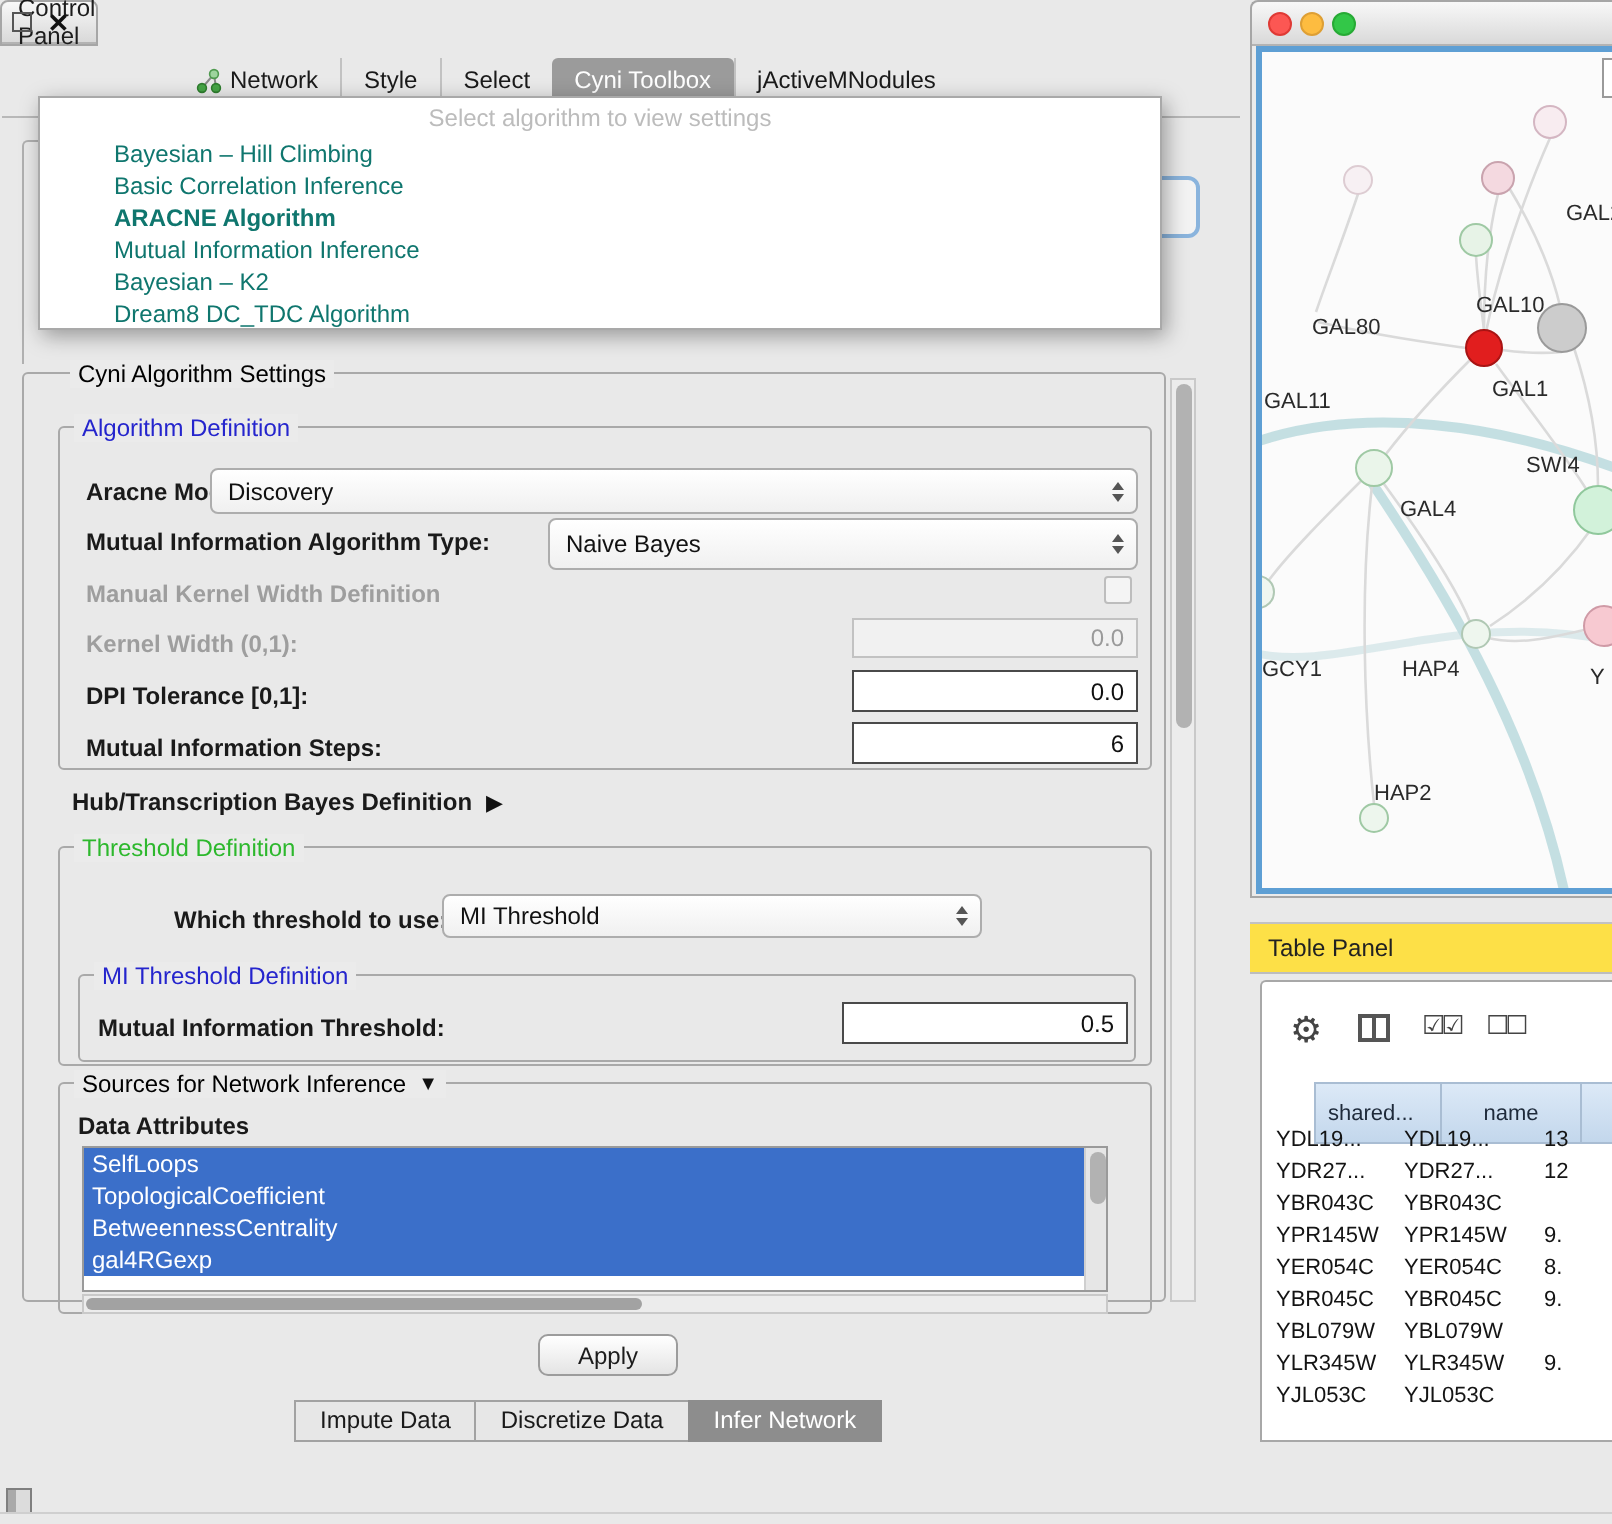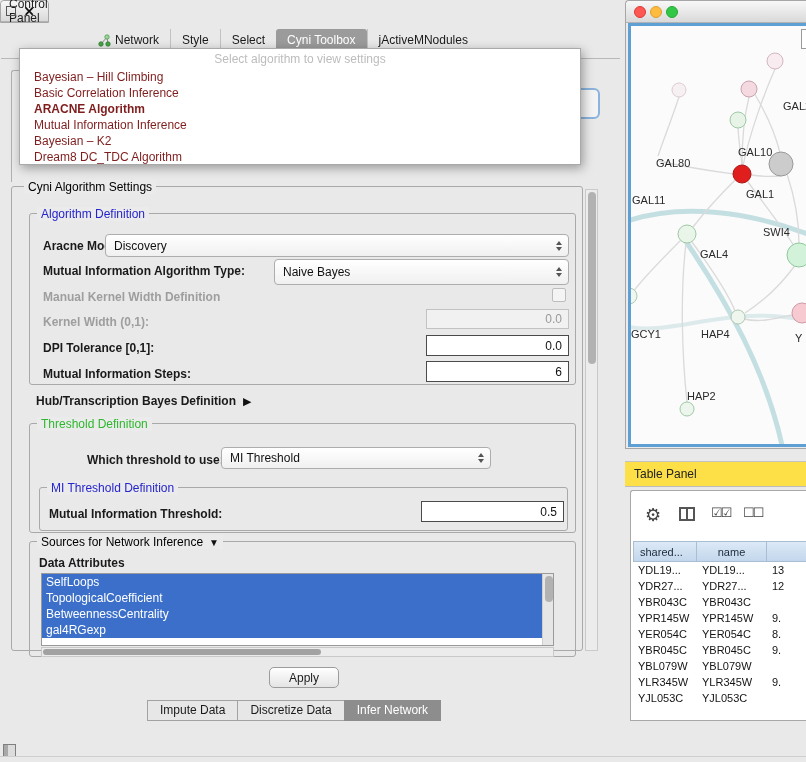--- a/index.html
+++ b/index.html
@@ -33,21 +33,21 @@
   .tri-down { width:0; height:0; border-left:3.5px solid transparent; border-right:3.5px solid transparent; border-top:4px solid #555; }
 
   .field { position:absolute; border:1px solid #4a4a4a; background:#fff; font-size:12px; text-align:right; padding:0 6px; color:#111; font-family:"Liberation Sans",sans-serif; }
   .field.disabled { border:1px solid #c2c2c2; background:#f1f1f1; color:#9a9a9a; }
 
   .checkbox { position:absolute; width:14px; height:14px; border:1px solid #bdbdbd; background:#f4f4f4; border-radius:2px; }
 
   
   .popup { position:absolute; background:#fff; border:1px solid #a9a9a9; box-shadow:2px 3px 10px rgba(0,0,0,.35); z-index:60; }
   .popup .ph { color:#bcbcbc; text-align:center; font-size:12px; height:20px; line-height:20px; }
-  .popup .item { font-size:12px; height:16px; line-height:16px; padding-left:14px; color:#7f1d1d; white-space:nowrap; }
+  .popup .item { font-size:12px; height:16px; line-height:16px; padding-left:14px; color:#0f766e; white-space:nowrap;margin-left:23px; }
   .popup .item.bold { font-weight:bold; }
 
   
   .attr-list { position:absolute; background:#fff; border:1px solid #9a9a9a; }
   .attr-item { height:16px; line-height:16px; font-size:12px; color:#fff; background:#3b6fc9; padding-left:4px; margin-right:11px; white-space:nowrap; }
 
   
   .sb-track { position:absolute; background:#ececec; border:1px solid #c9c9c9; }
   .sb-thumb { position:absolute; background:#b2b2b2; border-radius:5px; }
 
@@ -59,21 +59,21 @@
   .btab.selected { background:#8d8d8d; color:#fff; border-color:#8d8d8d; }
 
   
   .tl { position:absolute; width:12px; height:12px; border-radius:50%; }
   .tl.red    { background:#fc5753; border:1px solid #df3a35; }
   .tl.yellow { background:#fdbc40; border:1px solid #de9f34; }
   .tl.green  { background:#33c748; border:1px solid #27aa35; }
 
   
   .tp-bar { position:absolute; background:#fde047; border-top:1px solid #c2c2c2; border-bottom:1px solid #bdbdbd; display:flex; align-items:center; font-size:12px; color:#222; padding-left:9px; }
-  .tp-header-cell { position:absolute; background:linear-gradient(#dce9f7,#c3d7ec); border:1px solid #a9bdd3; border-left:none; font-size:11px; color:#1e2a3a; display:flex; align-items:center; height:21px; }
+  .tp-header-cell { position:absolute; background:linear-gradient(#dce9f7,#c3d7ec); border:1px solid #a9bdd3; border-left:none; font-size:11px; color:#1e2a3a; display:flex; align-items:center; height:31px;margin-left:24px; }
   .tp-cell { position:absolute; font-size:11px; color:#141414; height:16px; line-height:16px; padding-left:5px; white-space:nowrap; overflow:hidden; }
 
   .icon-btn { position:absolute; color:#444; display:flex; align-items:center; justify-content:center; }
   .col-icon { width:16px; height:14px; border:2px solid #555; display:flex; }
   .col-icon span { flex:1; }
   .col-icon span:first-child { border-right:2px solid #555; }
 
   svg text { font-family:"Liberation Sans",sans-serif; }
 </style>
 </head>
@@ -122,21 +122,21 @@
       <div class="ph">Select algorithm to view settings</div>
       <div class="item">Bayesian – Hill Climbing</div>
       <div class="item">Basic Correlation Inference</div>
       <div class="item bold">ARACNE Algorithm</div>
       <div class="item">Mutual Information Inference</div>
       <div class="item">Bayesian – K2</div>
       <div class="item">Dream8 DC_TDC Algorithm</div>
     </div>
 
     <div class="abs group" style="left:10px; top:185px; width:572px; height:465px;"></div>
-    <span class="group-title" style="left:23px; top:179px;">Cyni Algorithm Settings</span>
+    <span class="group-title" style="left:34px; top:179px;">Cyni Algorithm Settings</span>
 
     <div class="abs group" style="left:28px; top:212px; width:547px; height:172px;"></div>
     <span class="group-title t-blue" style="left:36px; top:206px;">Algorithm Definition</span>
 
     <span class="abs lbl" style="left:42px; top:238px;">Aracne Mode:</span>
     <div class="combo" style="left:104px; top:233px; width:464px; height:23px;">
       <span>Discovery</span>
       <span class="spin">
           <span class="tri-up"></span>
           <span class="tri-down"></span>

